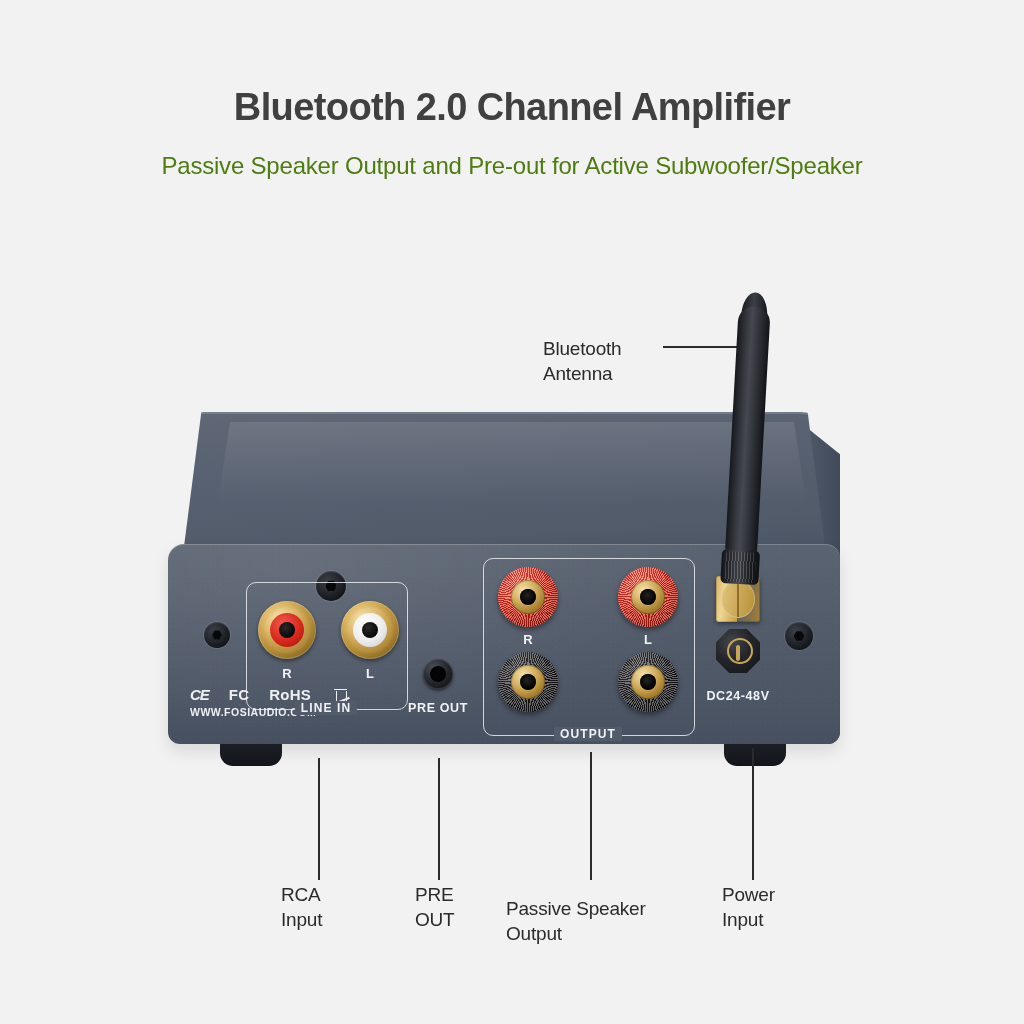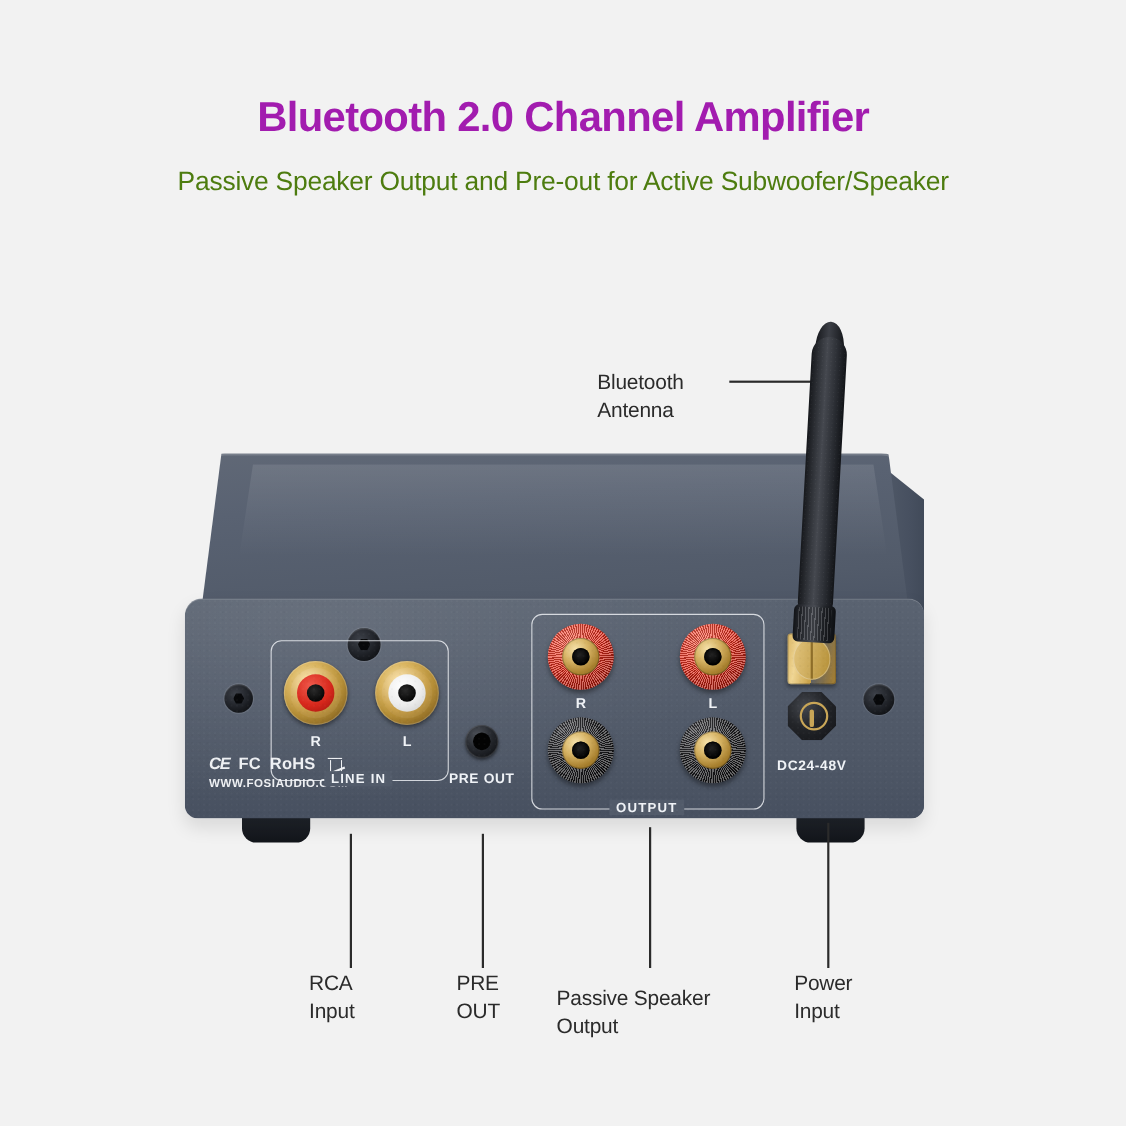--- a/index.html
+++ b/index.html
@@ -9,21 +9,21 @@
     font-family:"Liberation Sans", sans-serif;
     overflow:hidden;
     position:relative;
   }
   .stage{position:absolute;inset:0;}
 
   
   .title{
     position:absolute;left:0;right:0;top:86px;
     text-align:center;
-    font-size:38px;font-weight:bold;color:#a21caf;
+    font-size:38px;font-weight:bold;color:#404040;
     letter-spacing:-0.6px;
   }
   .subtitle{
     position:absolute;left:0;right:0;top:152px;
     text-align:center;
     font-size:24px;font-weight:400;color:#4d7c0f;
     letter-spacing:-0.2px;
   }
 
   
@@ -74,21 +74,21 @@
     border-radius:0 26px 12px 0;
     clip-path:polygon(0% 2%, 100% 10%, 100% 100%, 0% 100%);
   }
   
   .foot{position:absolute;top:330px;width:62px;height:24px;background:linear-gradient(180deg,#20242b,#12151a);border-radius:0 0 13px 13px;}
   .foot.left{left:52px;}
   .foot.right{left:556px;}
 
   
   .brandblock{position:absolute;left:22px;top:142px;color:#eef0f3;}
-  .certs{font-size:15px;font-weight:bold;letter-spacing:0.2px;display:flex;align-items:center;gap:8px;}
+  .certs{font-size:15px;font-weight:bold;letter-spacing:0.2px;display:flex;align-items:center;gap:20px;}
   .certs .ce{font-style:italic;letter-spacing:-1px;}
   .weee{display:inline-block;width:14px;height:16px;position:relative;margin-left:3px;}
   .weee .bin{position:absolute;left:2px;top:4px;width:9px;height:11px;border:1.6px solid #eef0f3;border-top:none;border-radius:0 0 2px 2px;}
   .weee .lid{position:absolute;left:0;top:2px;width:13px;height:1.6px;background:#eef0f3;}
   .weee .bar{position:absolute;left:-1px;top:13px;width:17px;height:1.6px;background:#eef0f3;transform:rotate(-22deg);}
   .site{font-size:10.5px;font-weight:bold;letter-spacing:0.5px;margin-top:3px;}
 
   
   .screw{
     position:absolute;border-radius:50%;

